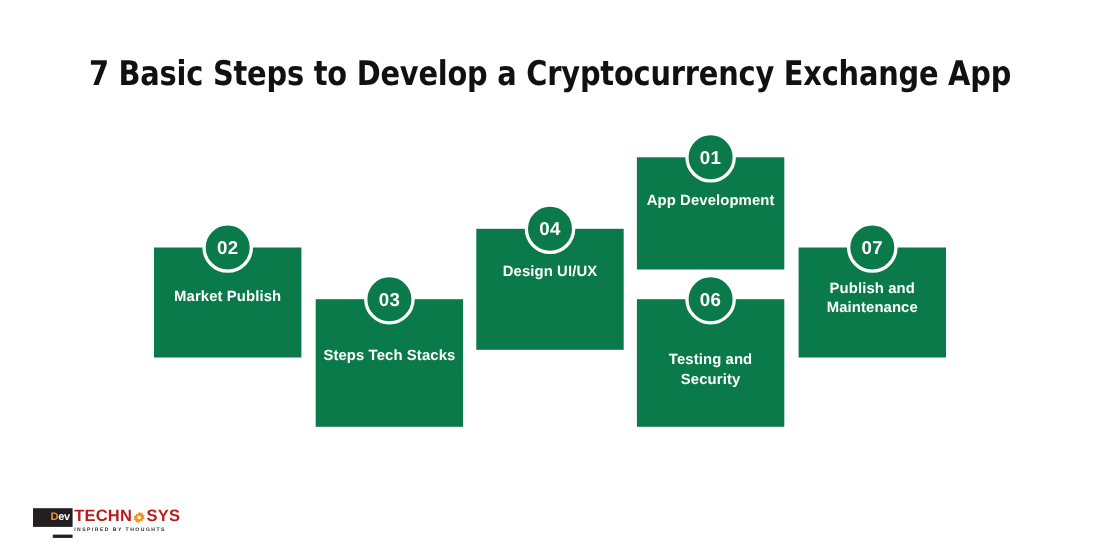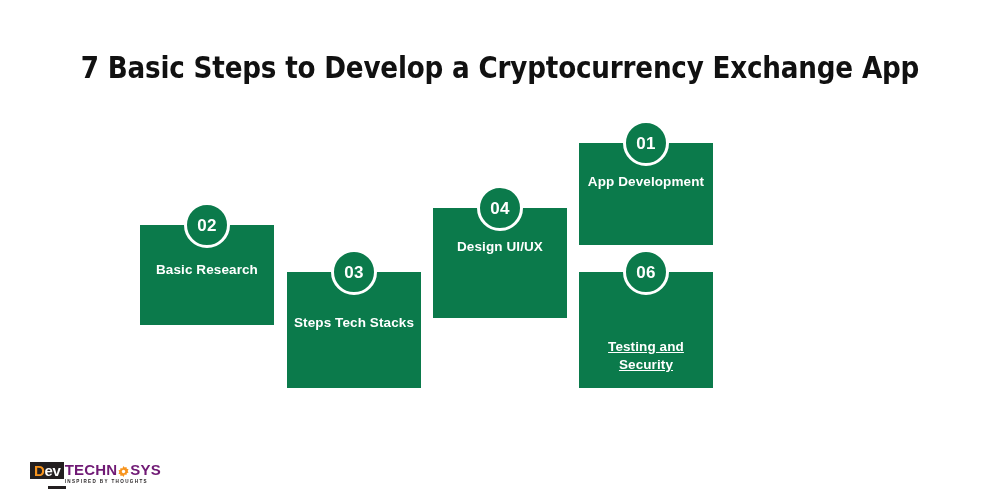--- a/index.html
+++ b/index.html
@@ -100,55 +100,55 @@
   #card-3 { left: 287px; top: 272px; width: 134px; height: 116px; }
   #card-3 .card-label { margin-top: 42px; }
 
   #card-4 { left: 433px; top: 208px; width: 134px; height: 110px; }
   #card-4 .card-label { margin-top: 30px; }
 
   #card-5 { left: 579px; top: 143px; width: 134px; height: 102px; }
   #card-5 .card-label { margin-top: 30px; }
 
   #card-6 { left: 579px; top: 272px; width: 134px; height: 116px; }
-  #card-6 .card-label { margin-top: 66px; text-decoration: underline; }
+  #card-6 .card-label { margin-top: 46px; }
 
   #card-7 { left: 726px; top: 225px; width: 134px; height: 100px; }
   #card-7 .card-label { margin-top: 28px; }
 
   
   .logo {
     position: absolute;
     left: 30px;
     top: 462px;
     display: flex;
     align-items: flex-start;
     height: 26px;
   }
   .logo-dev {
     background: #231f20;
     color: #ffffff;
-    font-size: 15px;
+    font-size: 10px;
     font-weight: 700;
     letter-spacing: -0.3px;
-    padding: 1px 3px 1px 4px;
+    padding: 1px 3px 1px 16px;
     line-height: 15px;
     font-family: "Liberation Sans", sans-serif;
     position: relative;
   }
   .logo-dev .d-accent { color: #f7941e; }
   .logo-right {
     display: flex;
     flex-direction: column;
     margin-left: 1px;
   }
   .logo-word {
     display: flex;
     align-items: center;
-    color: #701a75;
+    color: #b91c1c;
     font-size: 15px;
     font-weight: 700;
     letter-spacing: 0.2px;
     line-height: 15px;
   }
   .logo-gear {
     display: inline-block;
     width: 11px;
     height: 11px;
     margin: 0 1px;
@@ -179,21 +179,21 @@
 <div class="canvas">
 
   <h1 class="title">7 Basic Steps to Develop a Cryptocurrency Exchange App</h1>
 
   <div class="steps-area">
 
     <div class="card" id="card-1">
       <div class="badge">
         <span class="badge-num">02</span>
       </div>
-      <div class="card-label">Basic Research</div>
+      <div class="card-label">Market Publish</div>
     </div>
 
 
     <div class="card" id="card-3">
       <div class="badge">
         <span class="badge-num">03</span>
       </div>
       <div class="card-label">Steps Tech Stacks</div>
     </div>
 
@@ -211,20 +211,26 @@
       <div class="card-label">App Development</div>
     </div>
 
     <div class="card" id="card-6">
       <div class="badge">
         <span class="badge-num">06</span>
       </div>
       <div class="card-label">Testing and Security</div>
     </div>
 
+    <div class="card" id="card-7">
+      <div class="badge">
+        <span class="badge-num">07</span>
+      </div>
+      <div class="card-label">Publish and Maintenance</div>
+    </div>
 
   </div>
 
   <div class="logo">
     <div class="logo-dev"><span class="d-accent">D</span><span>ev</span></div>
     <div class="logo-right">
       <div class="logo-word">
         <span>TECHN</span>
         <span class="logo-gear">
           <svg viewBox="0 0 24 24" width="11" height="11" aria-hidden="true">

